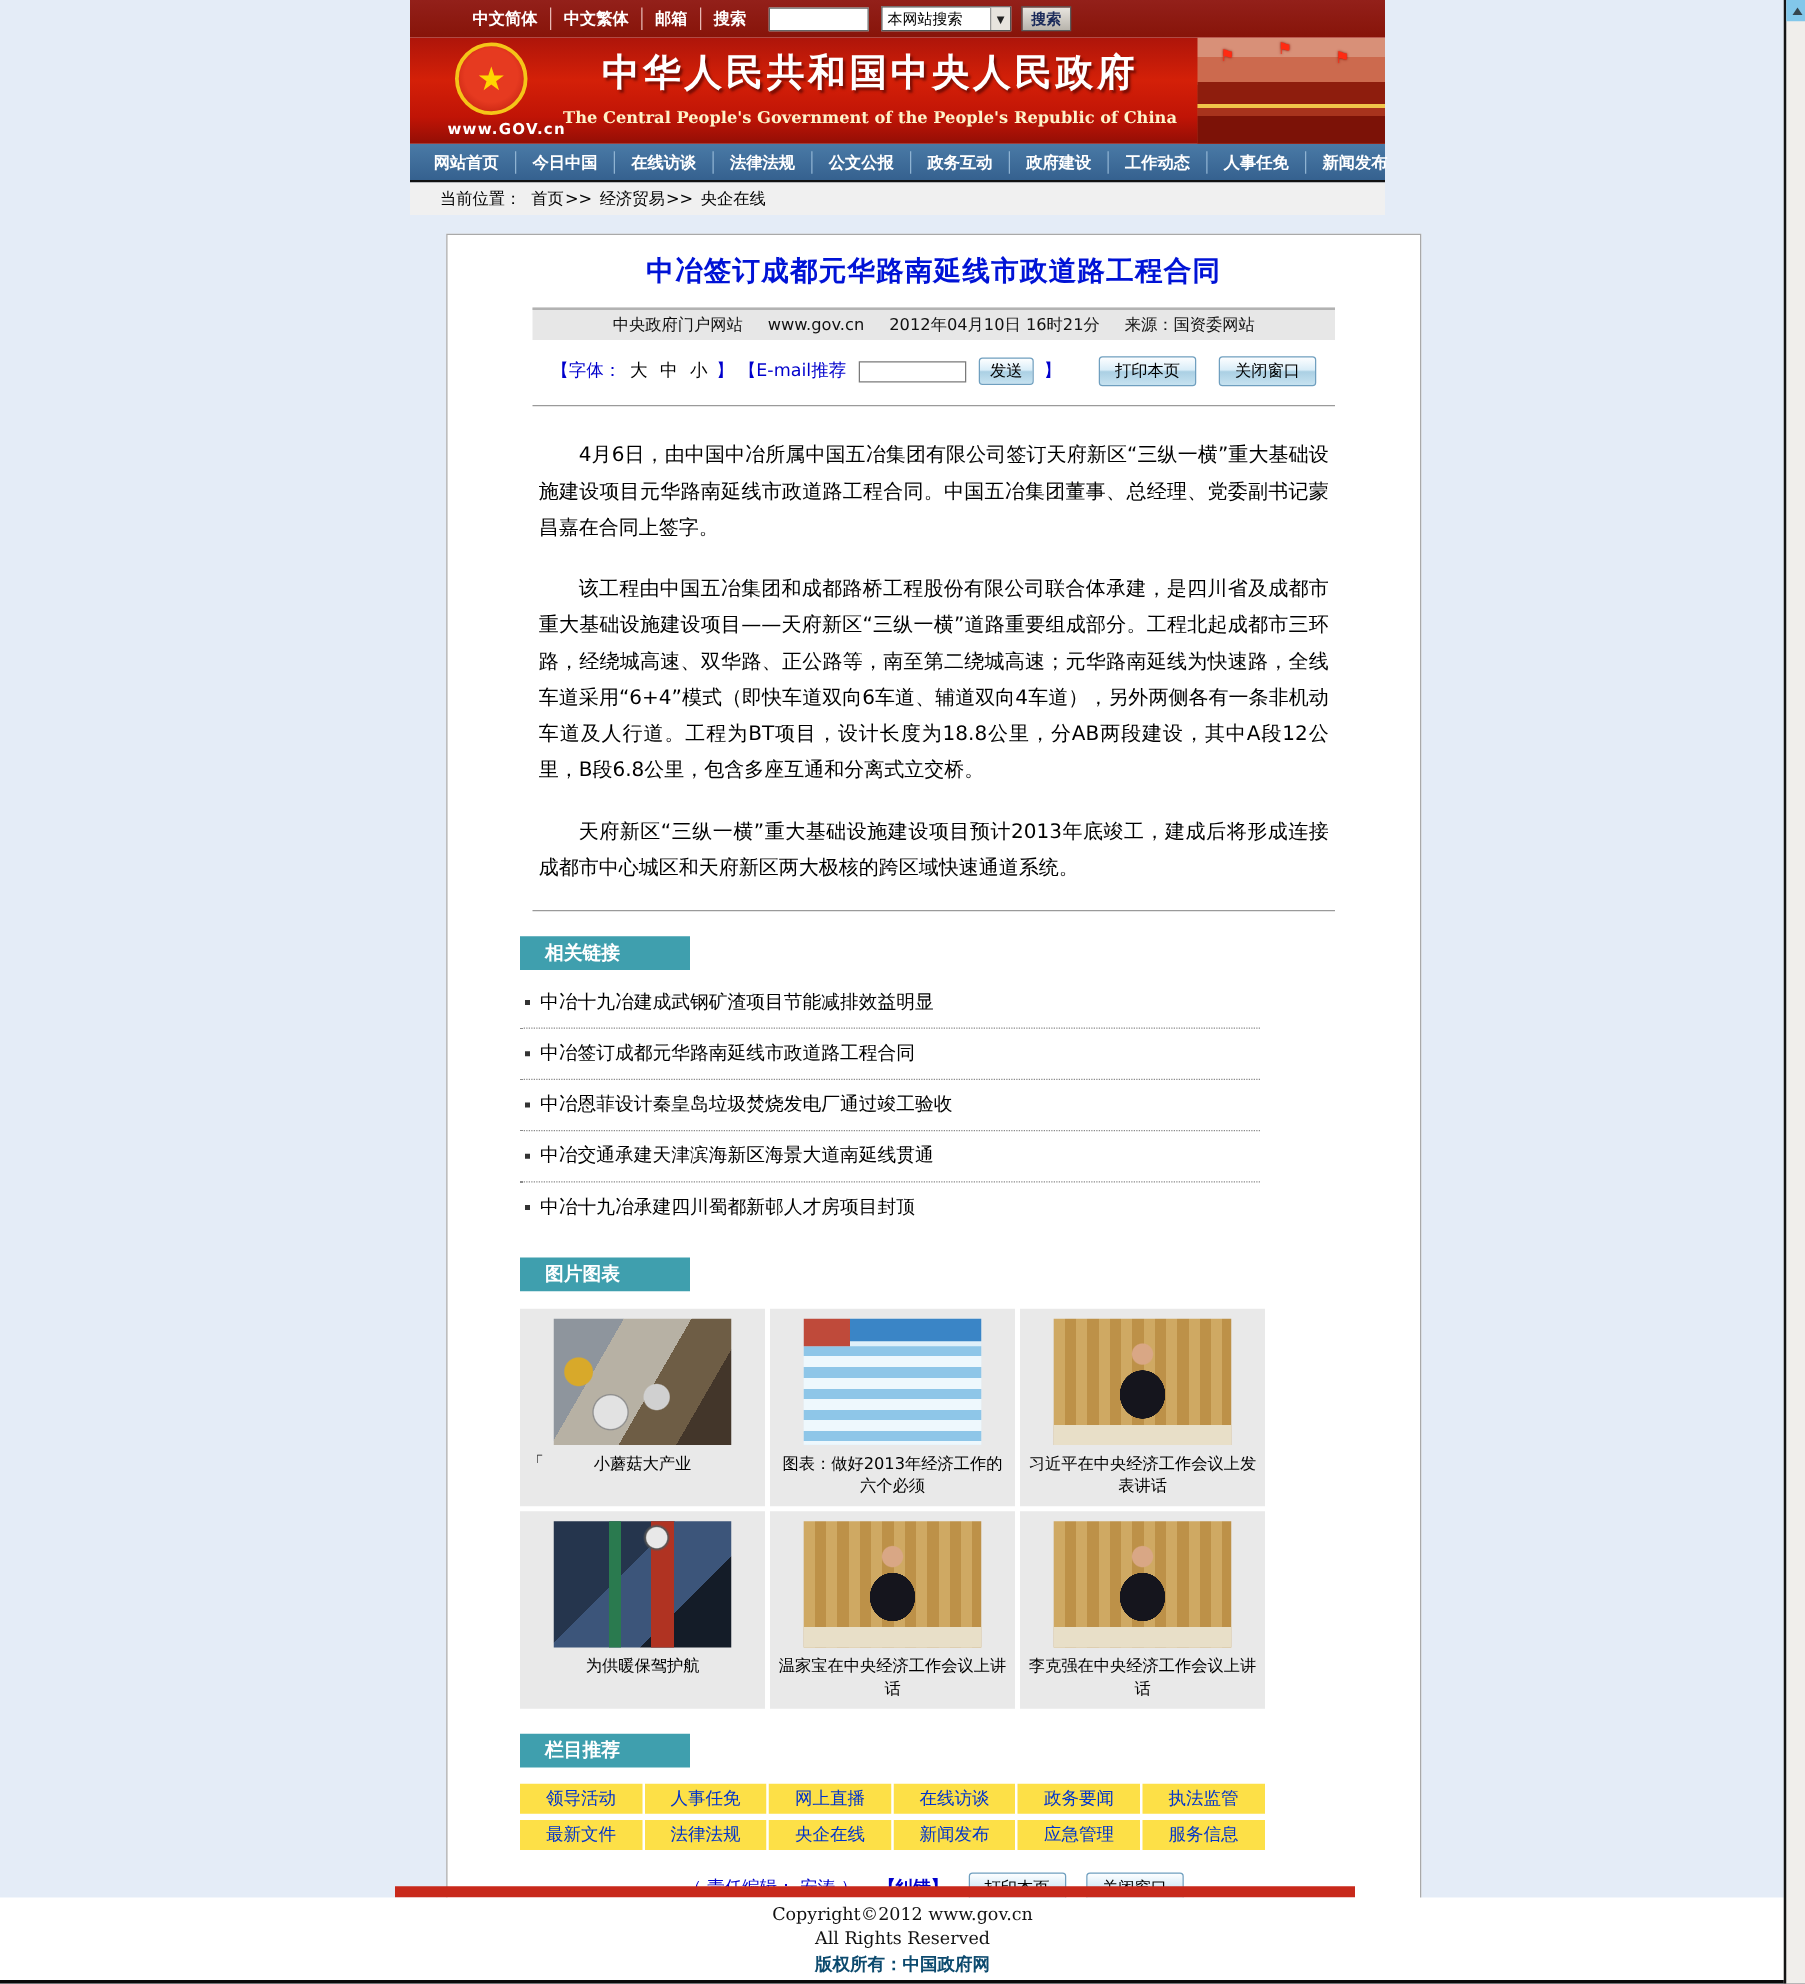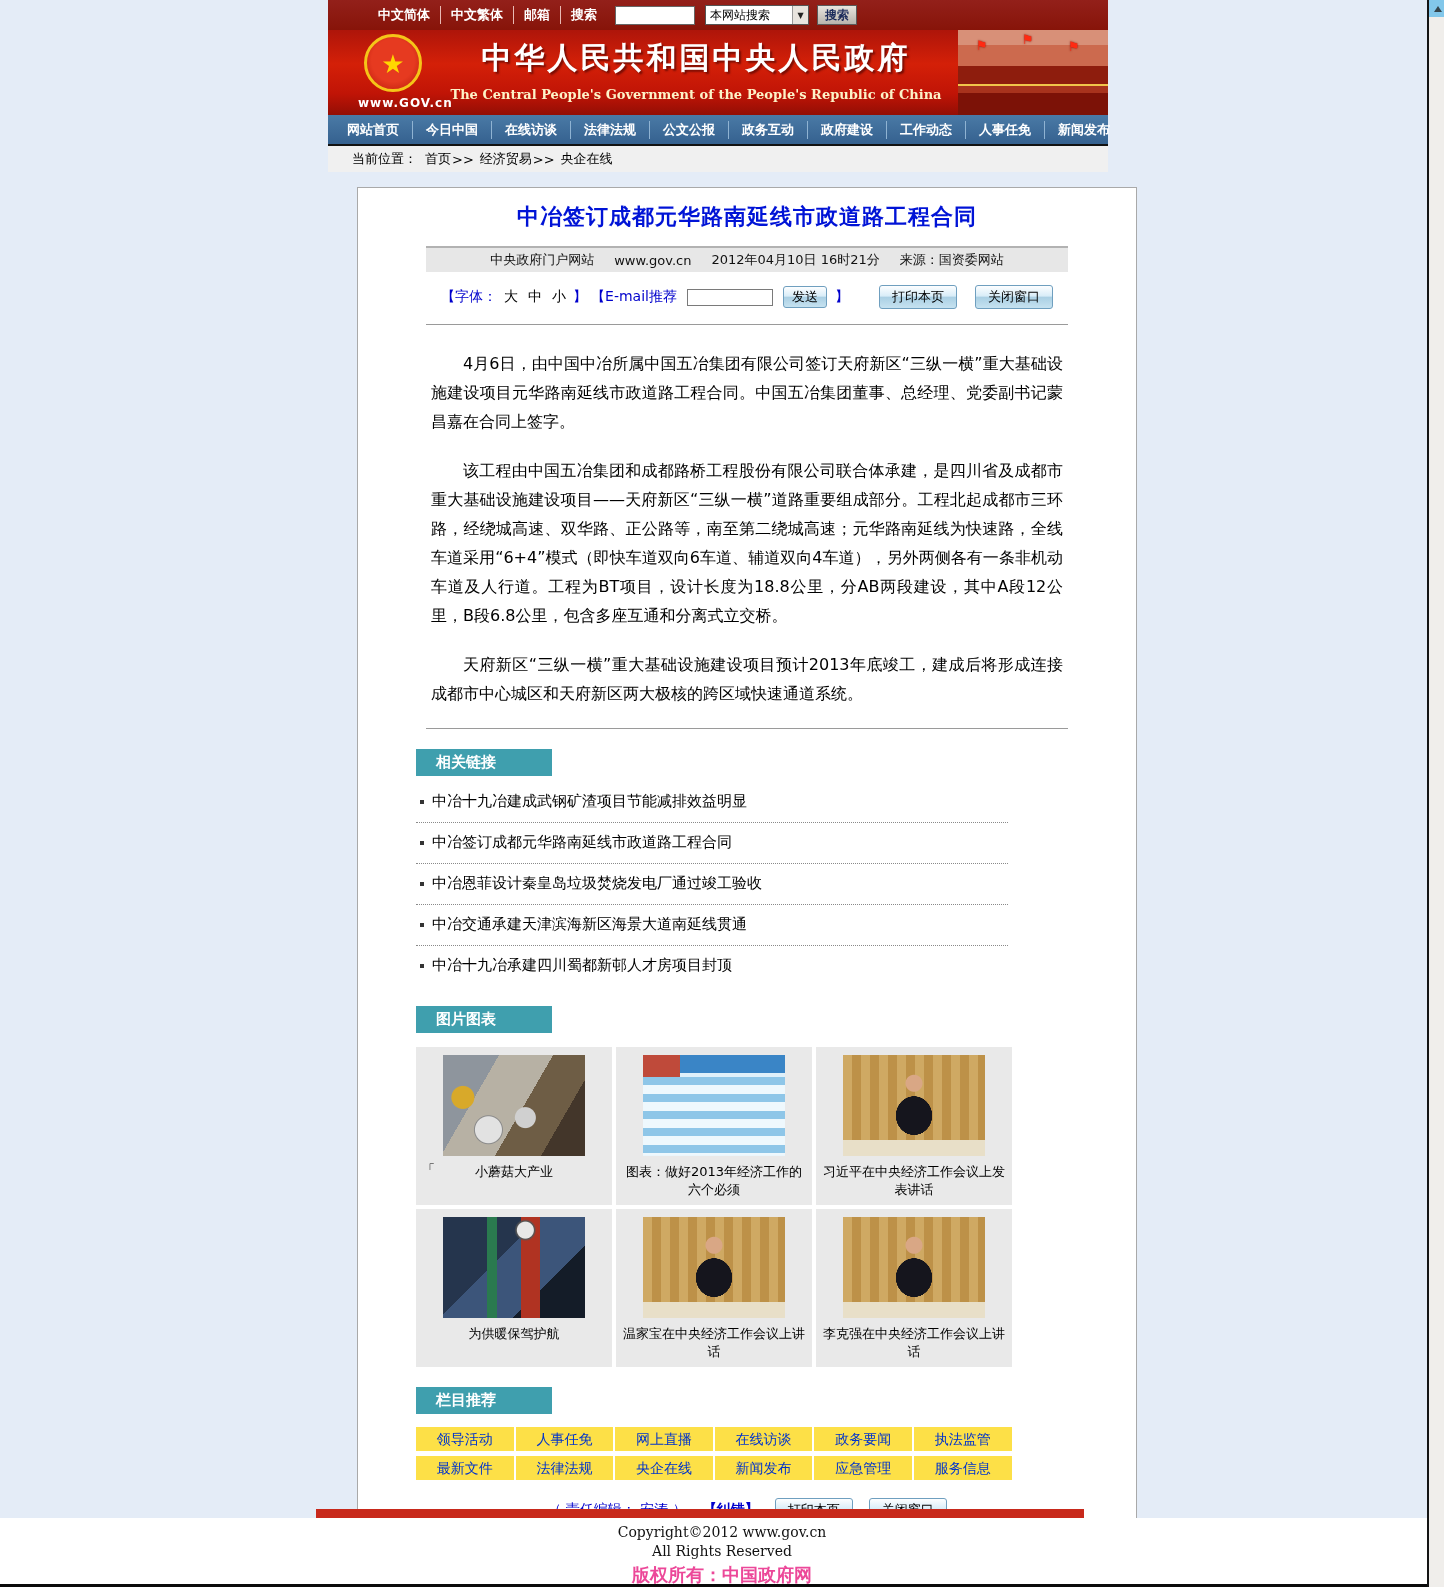--- a/index.html
+++ b/index.html
@@ -195,21 +195,21 @@
   .red-bar { position:absolute; left:316px; top:1509px; width:768px; height:9px; background:#c8291b; }
   .footer-wrap {
     position:absolute; left:0; top:1518px; width:1444px; height:69px;
     background:#fff; border-bottom:3px solid #0a0a0a;
     text-align:center; padding-top:5px;
     font-family:"DejaVu Serif","Liberation Serif",serif; font-size:14px; color:#111;
   }
   .footer-wrap .line { line-height:19px; }
   .footer-owner {
     font-family:Liberation Serif, serif;
-    color:#ec4899; font-weight:bold; font-size:18px; margin-top:2px;
+    color:#0c4a6e; font-weight:bold; font-size:14px; margin-top:2px;
   }
 
   
   .scrollbar {
     position:absolute; right:0; top:0; width:17px; height:1587px;
     background:#f0eeeb; border-left:2px solid #141414;
   }
   .scroll-up {
     width:17px; height:17px; background:#82c7ea;
     display:flex; align-items:center; justify-content:center; cursor:pointer;

